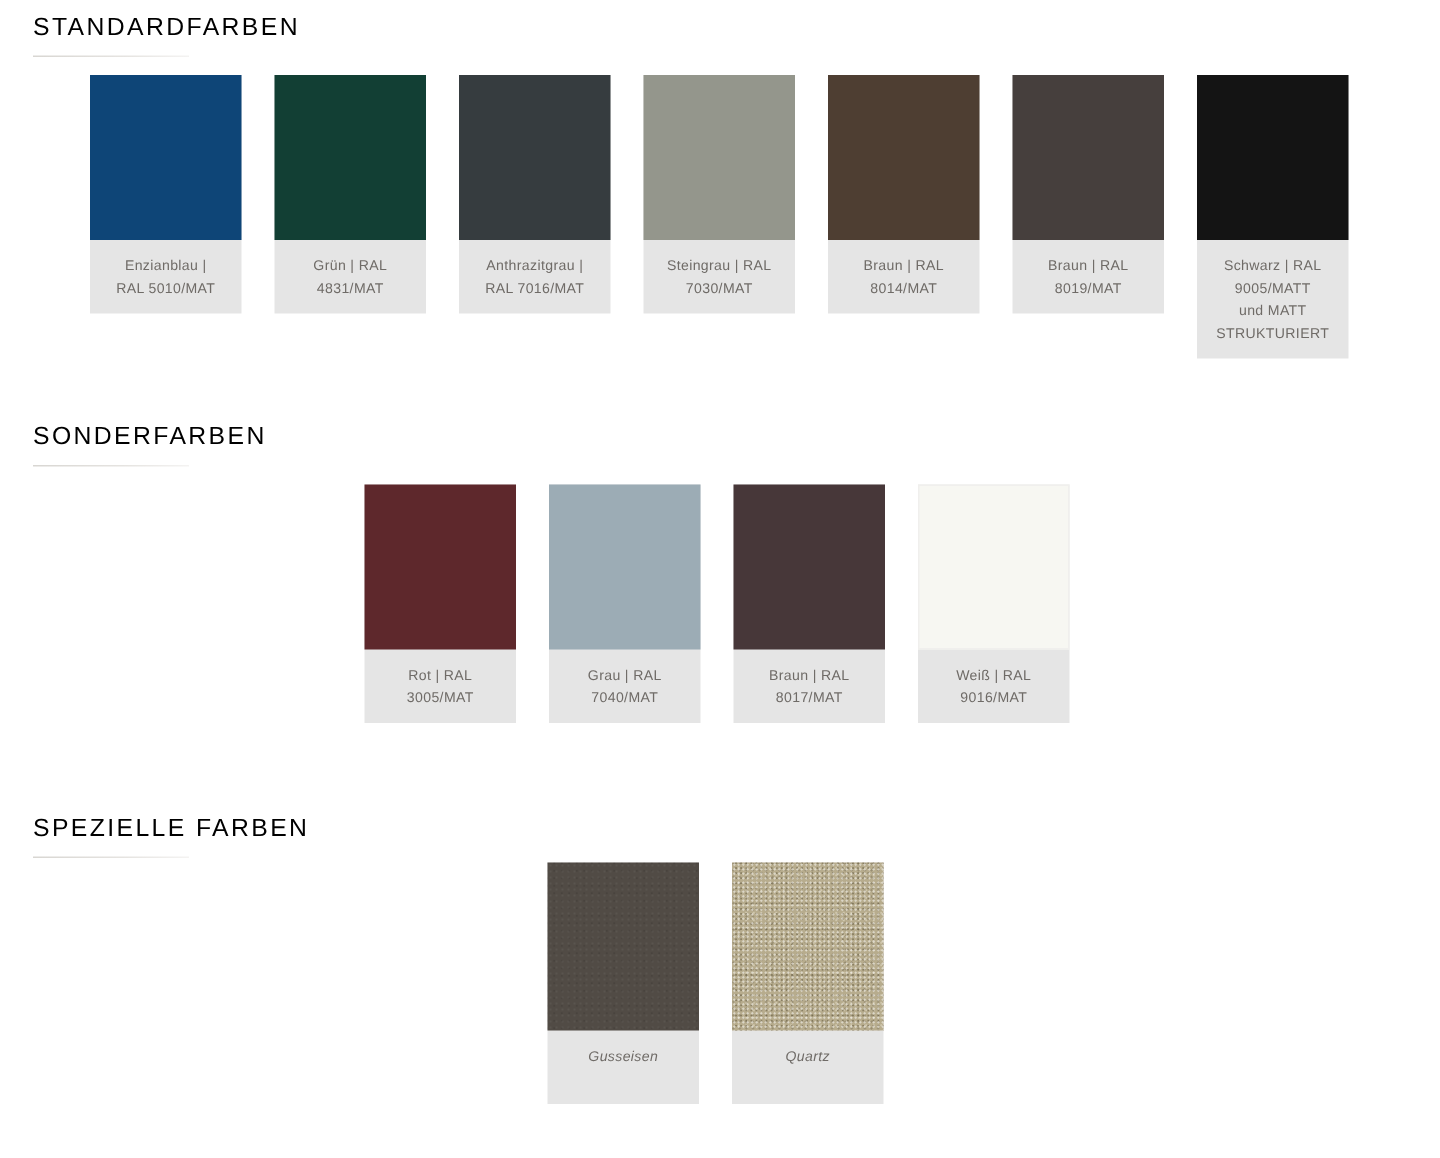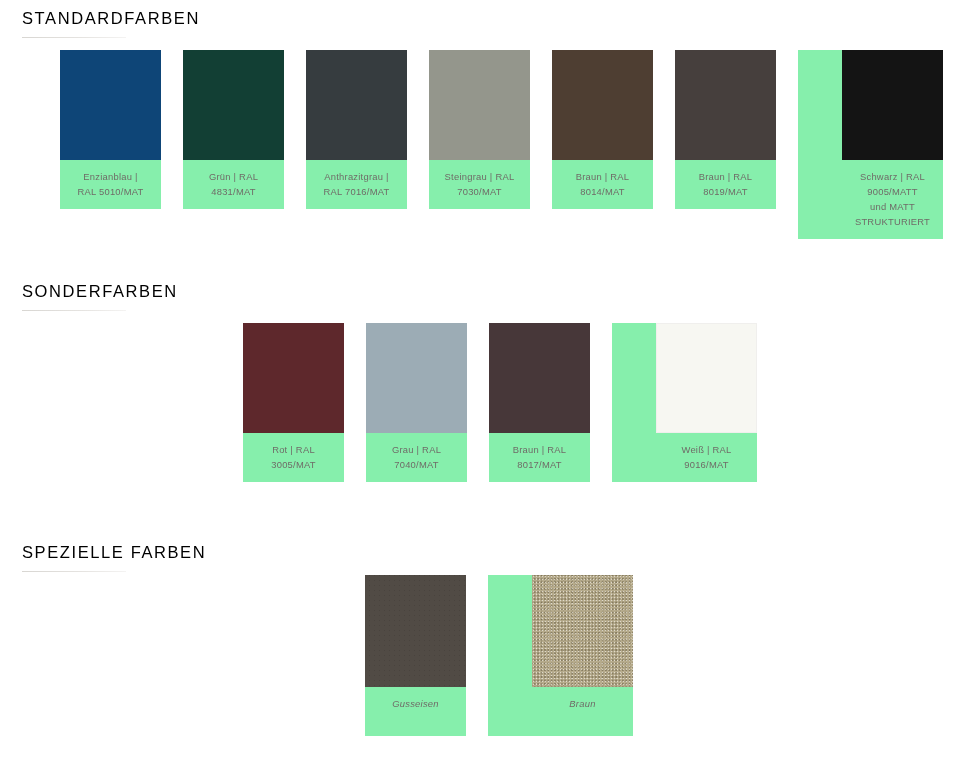--- a/index.html
+++ b/index.html
@@ -48,25 +48,25 @@
 
   
   .swatch-row {
     position: absolute;
     display: flex;
     align-items: flex-start;
   }
   .swatch-card {
     width: 101px;
     margin-right: 22px;
-    background: #86efac;
+    background: #e5e5e5;
     display: flex;
     flex-direction: column;
   }
-  .swatch-card:last-child { margin-right: 0; padding-left: 44px; }
+  .swatch-card:last-child { margin-right: 0; }
 
   .swatch-color {
     width: 101px;
     height: 110px;
     display: block;
   }
   .swatch-color.bordered {
     box-sizing: border-box;
     border: 1px solid #f0efed;
   }
@@ -236,19 +236,19 @@
     <div class="swatch-card">
       <span class="swatch-color spezial tex-gusseisen"></span>
       <div class="swatch-label">
         <span class="ln">Gusseisen</span>
       </div>
     </div>
 
     <div class="swatch-card">
       <span class="swatch-color spezial tex-quartz"></span>
       <div class="swatch-label">
-        <span class="ln">Braun</span>
+        <span class="ln">Quartz</span>
       </div>
     </div>
 
   </div>
 
 </div>
 
 </body></html>

